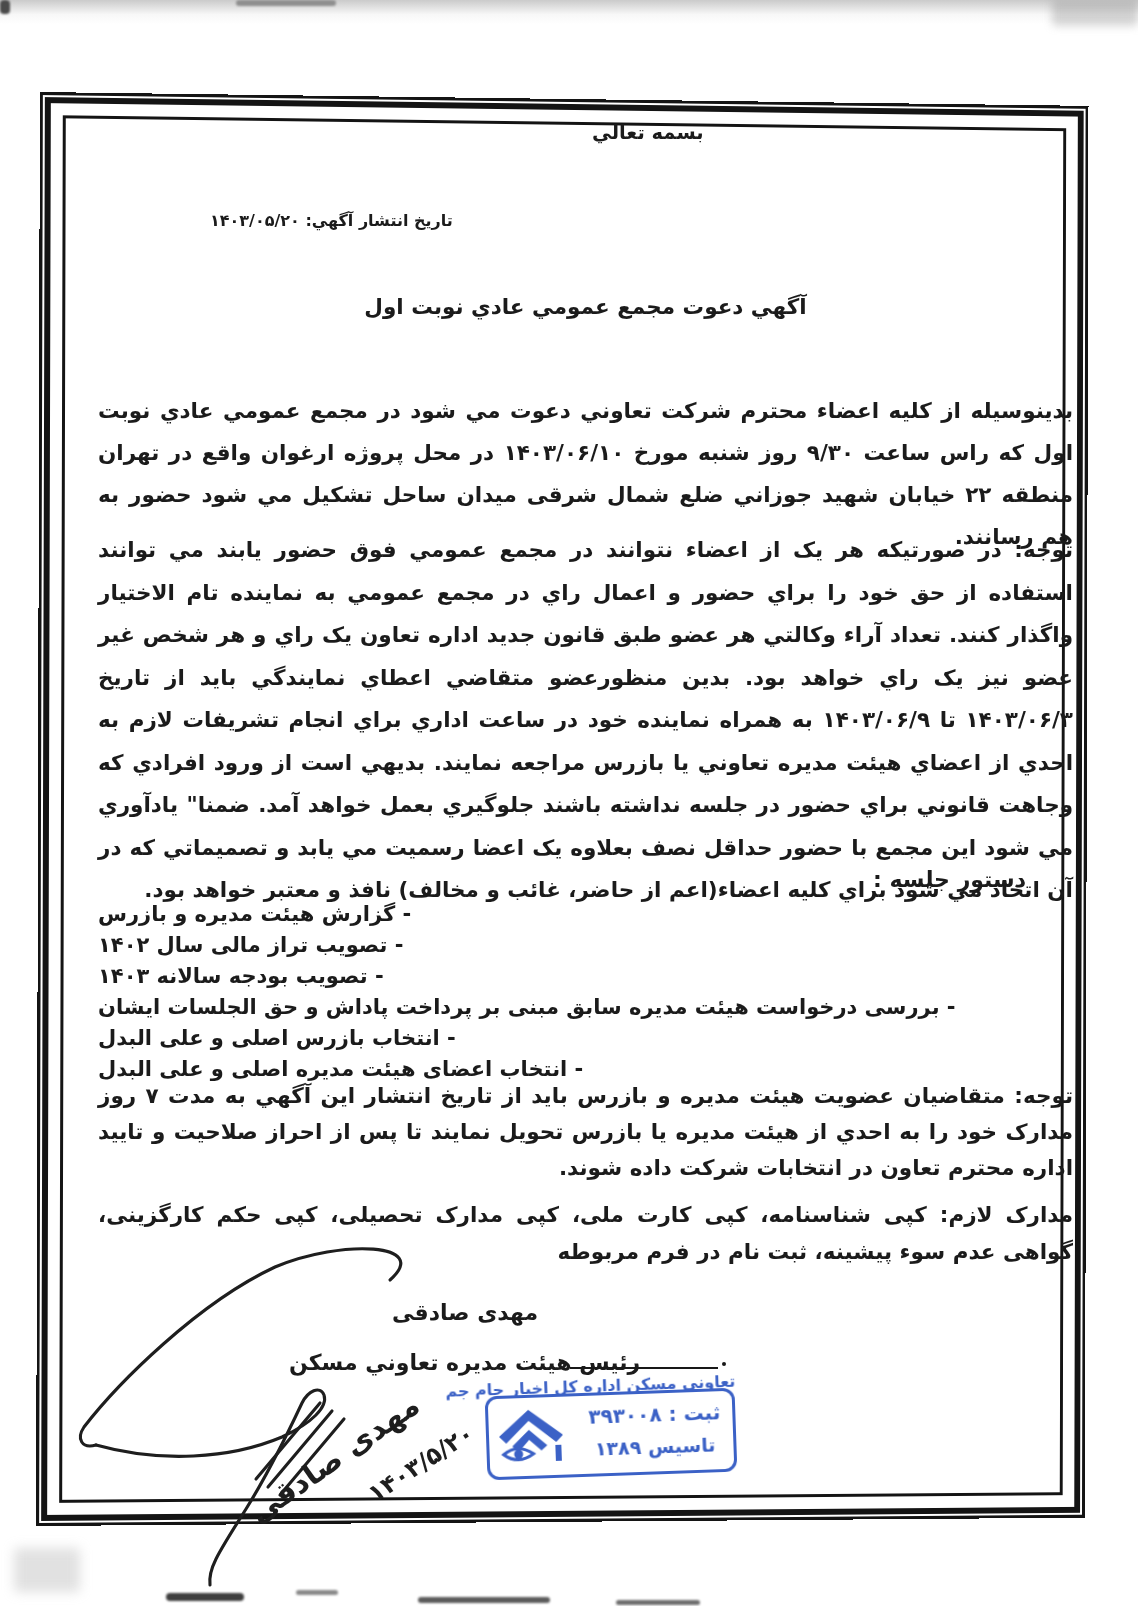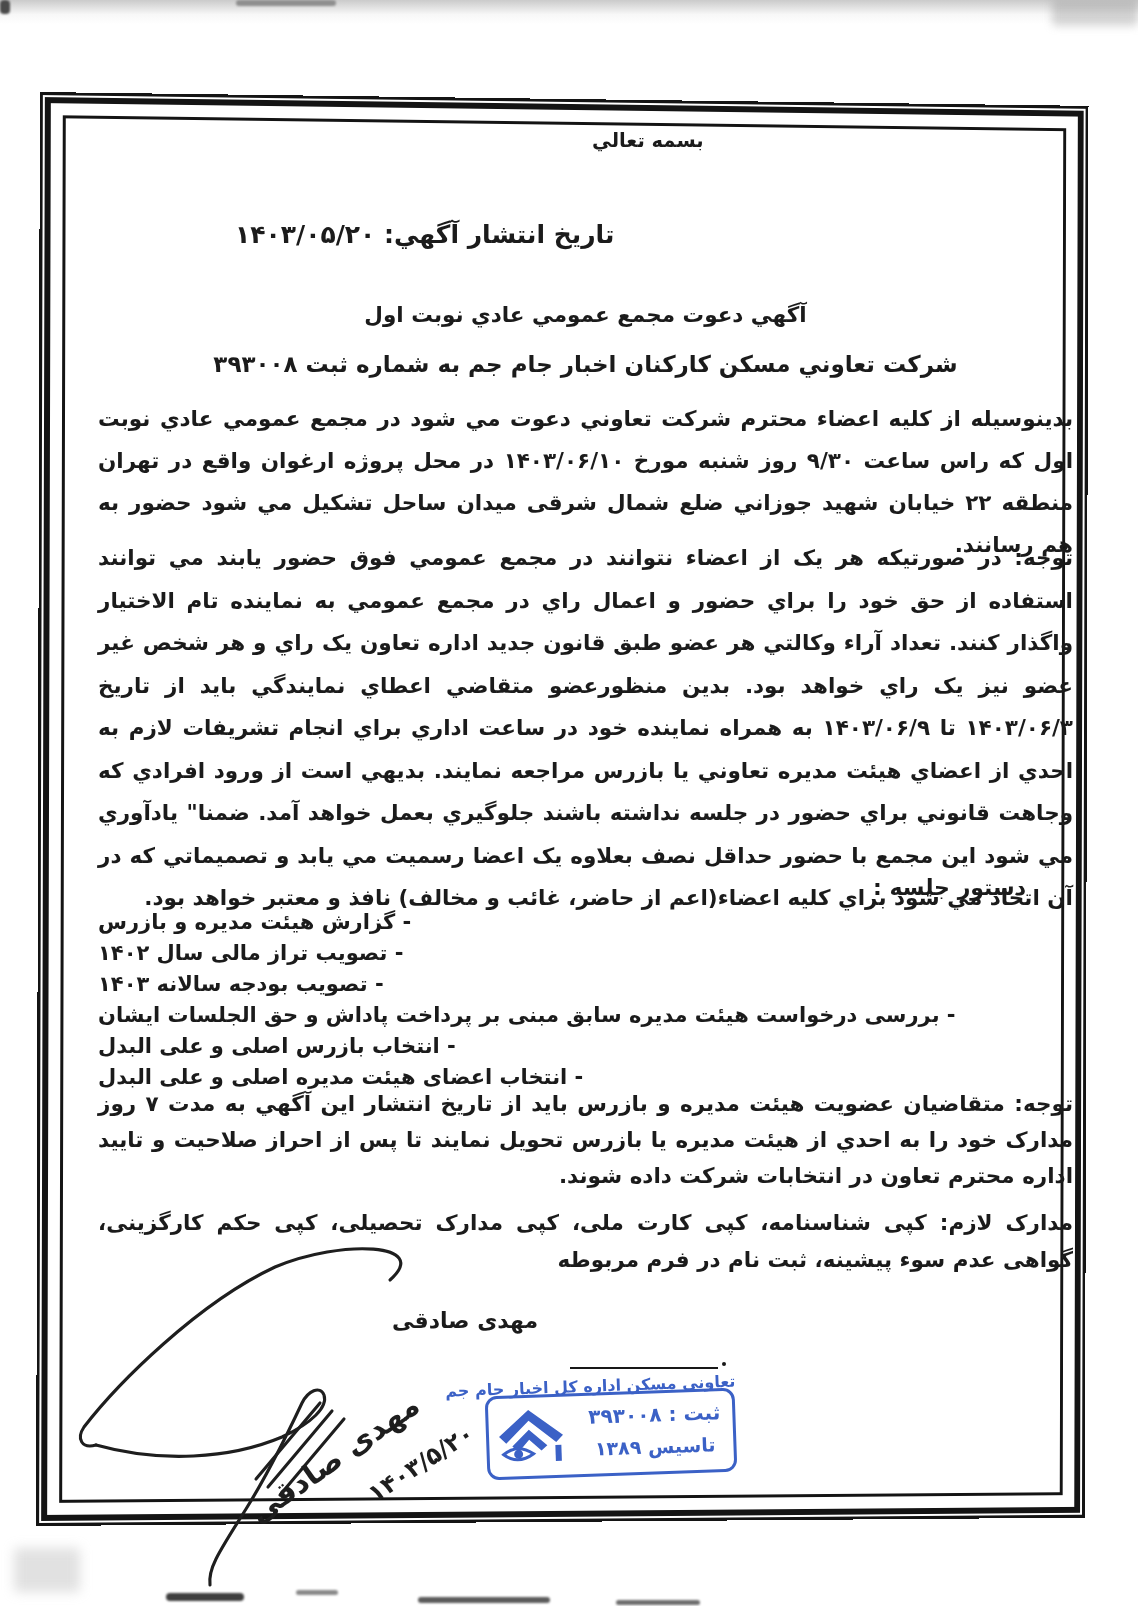--- a/index.html
+++ b/index.html
@@ -26,24 +26,24 @@
   .frame{
     position:absolute; left:38px; top:92px; width:1060px; height:1428px;
     border:3px solid #141414;
     transform:perspective(2600px) rotateY(2.2deg) rotate(0.15deg);
     transform-origin:left center;
   }
   .frame-mid{position:absolute; inset:2px; border:6px solid #141414;}
   .frame-inner{position:absolute; inset:12px; border:3px solid #141414;}
 
   
-  .blk{position:absolute; direction:rtl; unicode-bidi:plaintext; line-height:1.3;margin-top:8px;}
+  .blk{position:absolute; direction:rtl; unicode-bidi:plaintext; line-height:1.3;}
   .nowrap{white-space:nowrap;}
   .besmellah{left:592px; top:120px; font-size:19.5px;}
-  .pub-date{left:235px; top:211px; font-size:25px;}
+  .pub-date{left:210px; top:211px; font-size:16px;}
   .title-wrap{left:98px; top:293px; width:975px; text-align:center; font-size:21.5px;}
   .subtitle-wrap{left:98px; top:342px; width:975px; text-align:center; font-size:23px; letter-spacing:.4px;}
   .para{left:98px; width:975px; text-align:justify; text-justify:inter-word;
         font-size:21.5px; line-height:42px;}
   .p-intro{top:390px;}
   .p-notice1{top:529px; line-height:42.5px;}
   .agenda-h{left:98px; top:866px; width:928px; text-align:right; font-size:22px;}
   .agenda{left:98px; top:899px; width:928px; text-align:left; font-size:21px;}
   .agenda .item{line-height:31px; height:31px;}
   .p-notice2{top:1078px; line-height:36px;}
@@ -90,41 +90,41 @@
 
   <div class="frame">
     <div class="frame-mid">
       <div class="frame-inner"></div>
     </div>
   </div>
 
   <div class="blk besmellah nowrap">بسمه تعالي</div>
   <div class="blk pub-date nowrap">تاريخ انتشار آگهي: ۱۴۰۳/۰۵/۲۰</div>
   <div class="blk title-wrap">آگهي دعوت مجمع عمومي عادي نوبت اول</div>
-  <div class="blk subtitle-wrap">شرکت تعاوني مسکن کارکنان اخبار جام جم به شماره ثبت ۳۹۳۰۰۸</div>
 
   <div class="blk para p-intro">بدينوسيله از کليه اعضاء محترم شرکت تعاوني دعوت مي شود در مجمع عمومي عادي نوبت اول که راس ساعت ۹/۳۰ روز شنبه مورخ ۱۴۰۳/۰۶/۱۰ در محل پروژه ارغوان واقع در تهران منطقه ۲۲ خيابان شهيد جوزاني ضلع شمال شرقی ميدان ساحل تشکيل مي شود حضور به هم رسانند.</div>
 
   <div class="blk para p-notice1"><b>توجه:</b><span> در صورتيکه هر يک از اعضاء نتوانند در مجمع عمومي فوق حضور يابند مي توانند استفاده از حق خود را براي حضور و اعمال راي در مجمع عمومي به نماينده تام الاختيار واگذار کنند. تعداد آراء وکالتي هر عضو طبق قانون جديد اداره تعاون يک راي و هر شخص غير عضو نيز يک راي خواهد بود. بدين منظورعضو متقاضي اعطاي نمايندگي بايد از تاريخ ۱۴۰۳/۰۶/۳ تا ۱۴۰۳/۰۶/۹ به همراه نماينده خود در ساعت اداري براي انجام تشريفات لازم به احدي از اعضاي هيئت مديره تعاوني يا بازرس مراجعه نمايند. بديهي است از ورود افرادي که وجاهت قانوني براي حضور در جلسه نداشته باشند جلوگيري بعمل خواهد آمد. ضمنا" يادآوري مي شود اين مجمع با حضور حداقل نصف بعلاوه يک اعضا رسميت مي يابد و تصميماتي که در آن اتخاذ مي شود براي کليه اعضاء(اعم از حاضر، غائب و مخالف) نافذ و معتبر خواهد بود.</span></div>
 
   <div class="blk agenda-h">دستور جلسه :</div>
   <div class="blk agenda">
     <div class="item">- گزارش هیئت مدیره و بازرس</div>
     <div class="item">- تصویب تراز مالی سال ۱۴۰۲</div>
     <div class="item">- تصویب بودجه سالانه ۱۴۰۳</div>
     <div class="item">- بررسی درخواست هیئت مدیره سابق مبنی بر پرداخت پاداش و حق الجلسات ایشان</div>
     <div class="item">- انتخاب بازرس اصلی و علی البدل</div>
     <div class="item">- انتخاب اعضای هیئت مدیره اصلی و علی البدل</div>
   </div>
 
   <div class="blk para p-notice2"><b>توجه:</b><span> متقاضيان عضويت هيئت مديره و بازرس بايد از تاريخ انتشار اين آگهي به مدت ۷ روز مدارک خود را به احدي از هيئت مديره يا بازرس تحويل نمايند تا پس از احراز صلاحيت و تاييد اداره محترم تعاون در انتخابات شرکت داده شوند.</span></div>
 
   <div class="blk para p-docs"><b>مدارک لازم:</b><span> کپی شناسنامه، کپی کارت ملی، کپی مدارک تحصیلی، کپی حکم کارگزینی، گواهی عدم سوء پیشینه، ثبت نام در فرم مربوطه</span></div>
 
   <div class="blk sig-name nowrap">مهدی صادقی</div>
+  <div class="blk sig-role nowrap">رئيس هيئت مديره  تعاوني مسکن</div>
   <div class="sig-line"></div>
   <div class="sig-dot"></div>
 
   <div class="stamp">
     <div class="s-line1">تعاونی مسکن اداره کل اخبار جام جم</div>
     <div class="s-reg">ثبت : ۳۹۳۰۰۸</div>
     <div class="s-founded">تاسیس ۱۳۸۹</div>
     <svg class="s-logo" width="72" height="60" viewBox="0 0 72 60">
       <path d="M4 30 L34 4 L68 30 L61 37 L34 15 L11 37 Z" fill="#2d55c2"></path>
       <path d="M17 40 L34 24 L52 40 L46 45 L34 34 L23 46 Z" fill="#2d55c2"></path>

